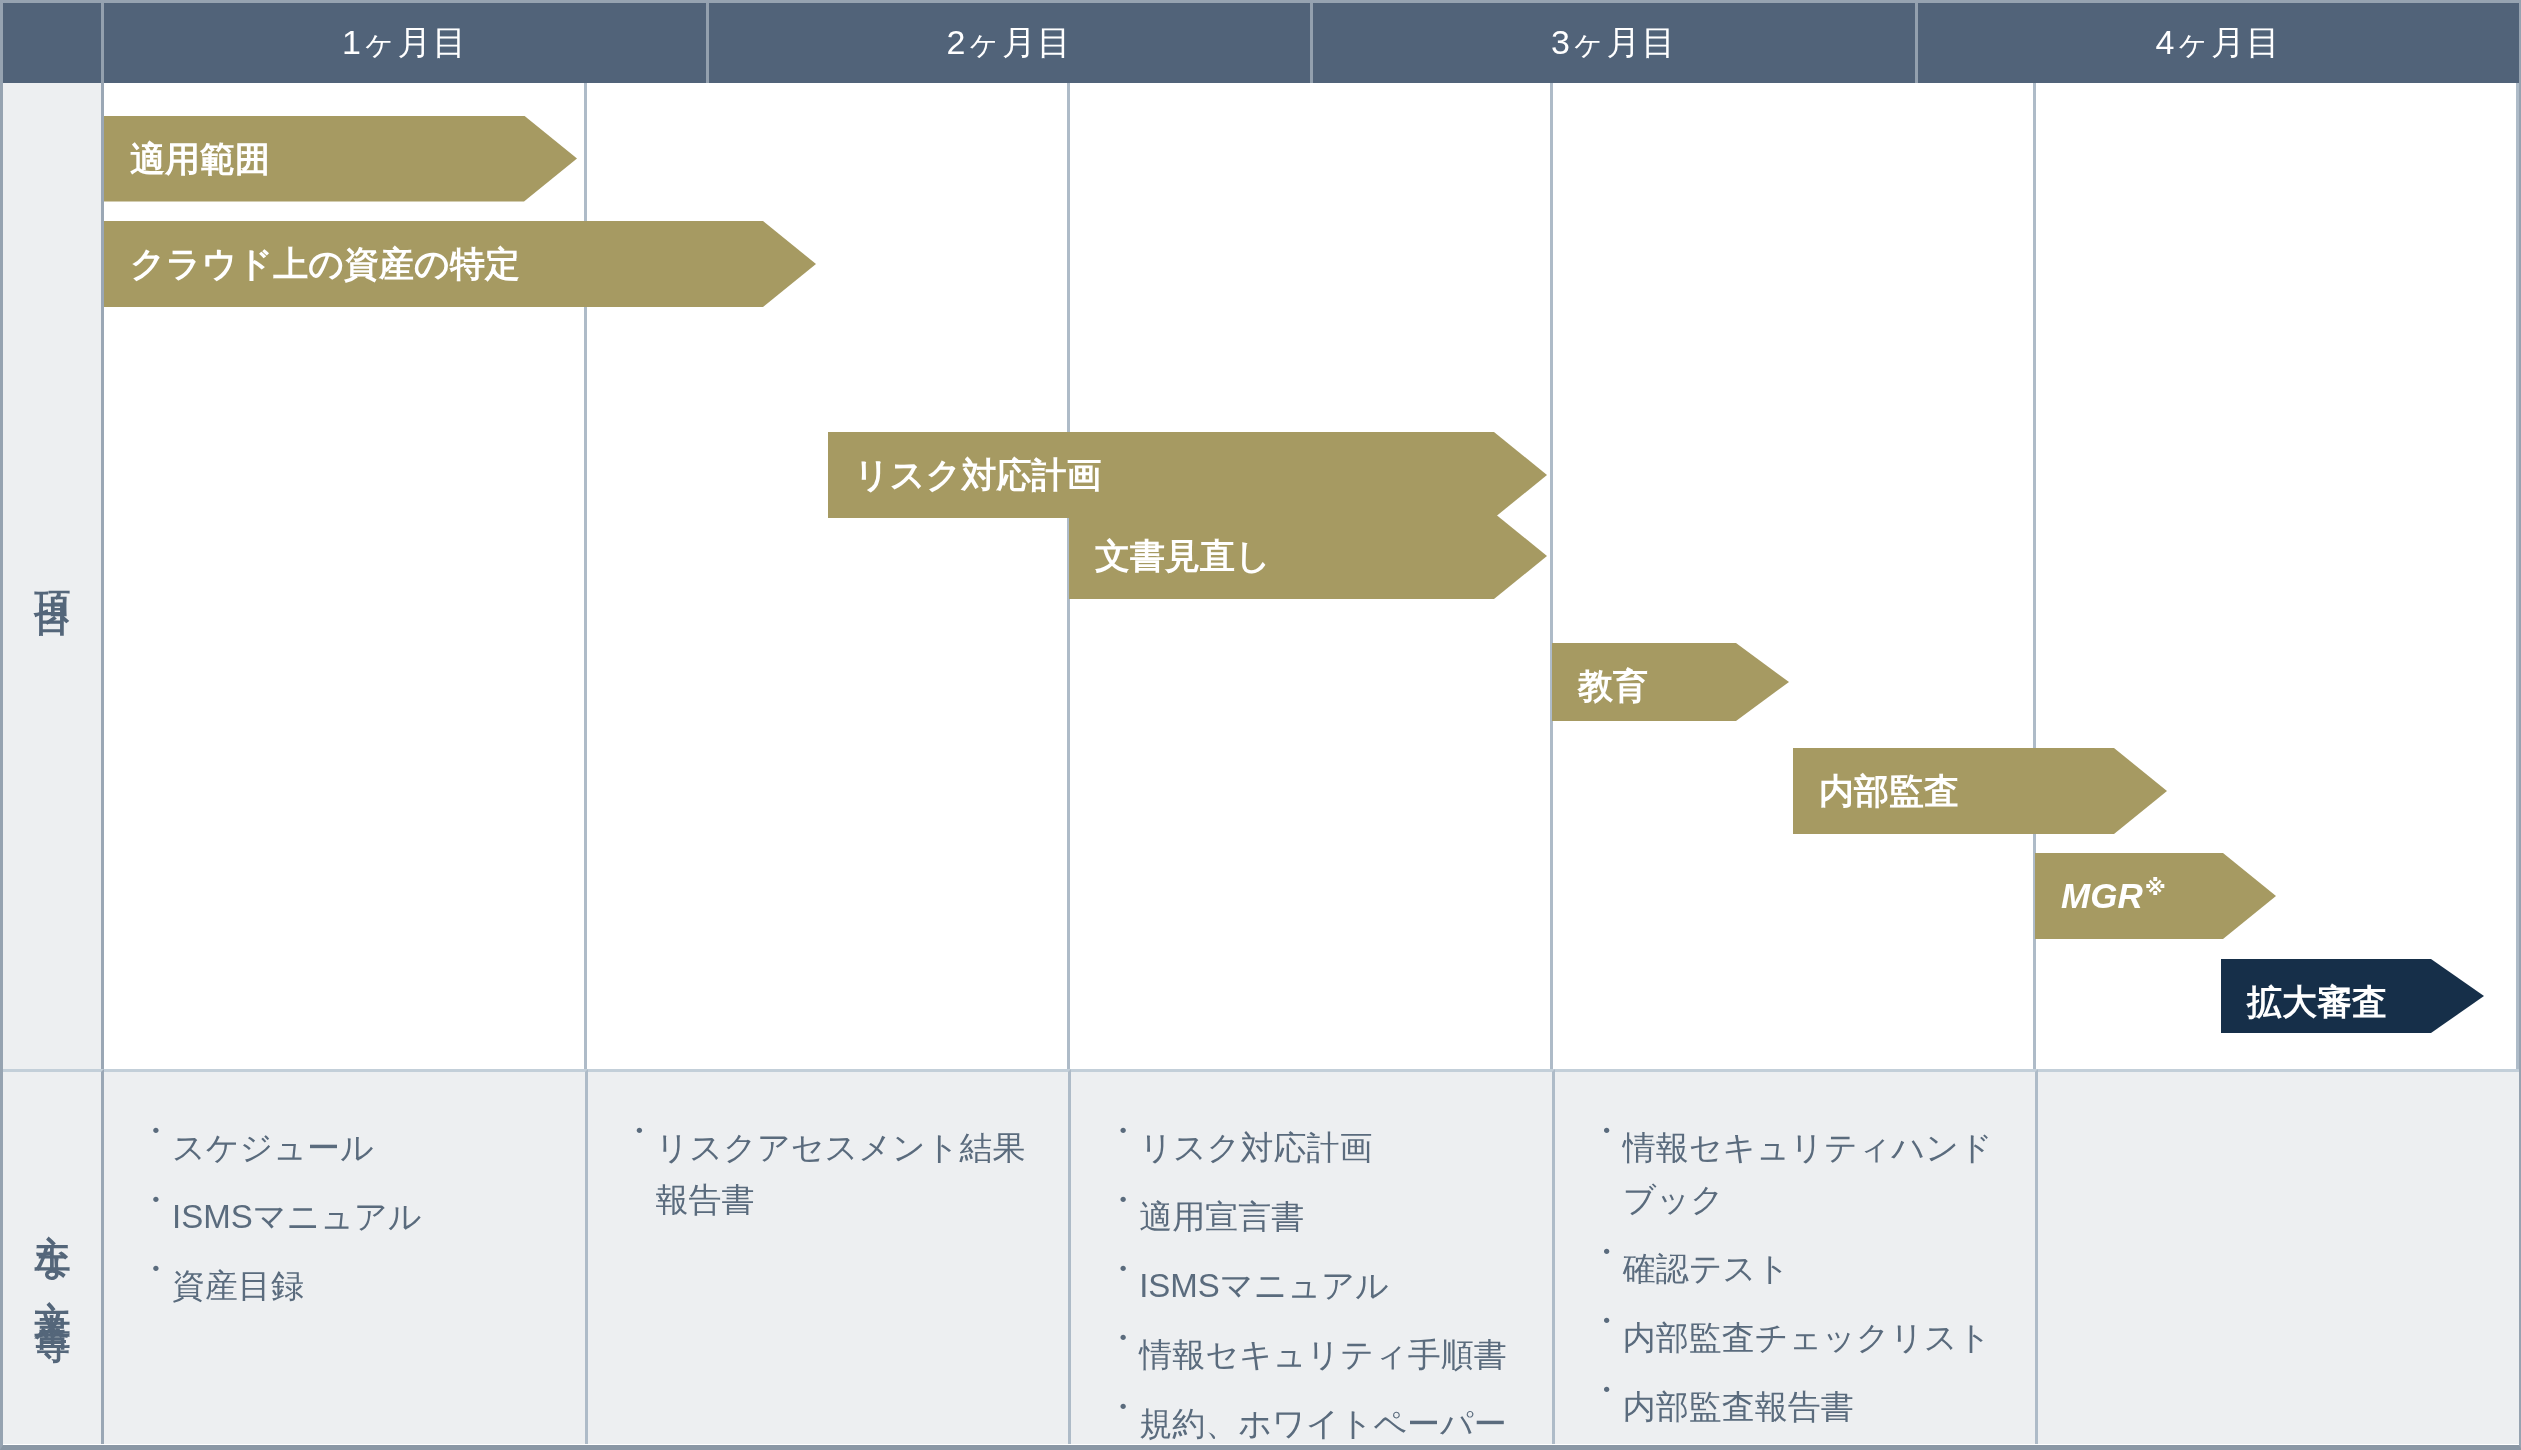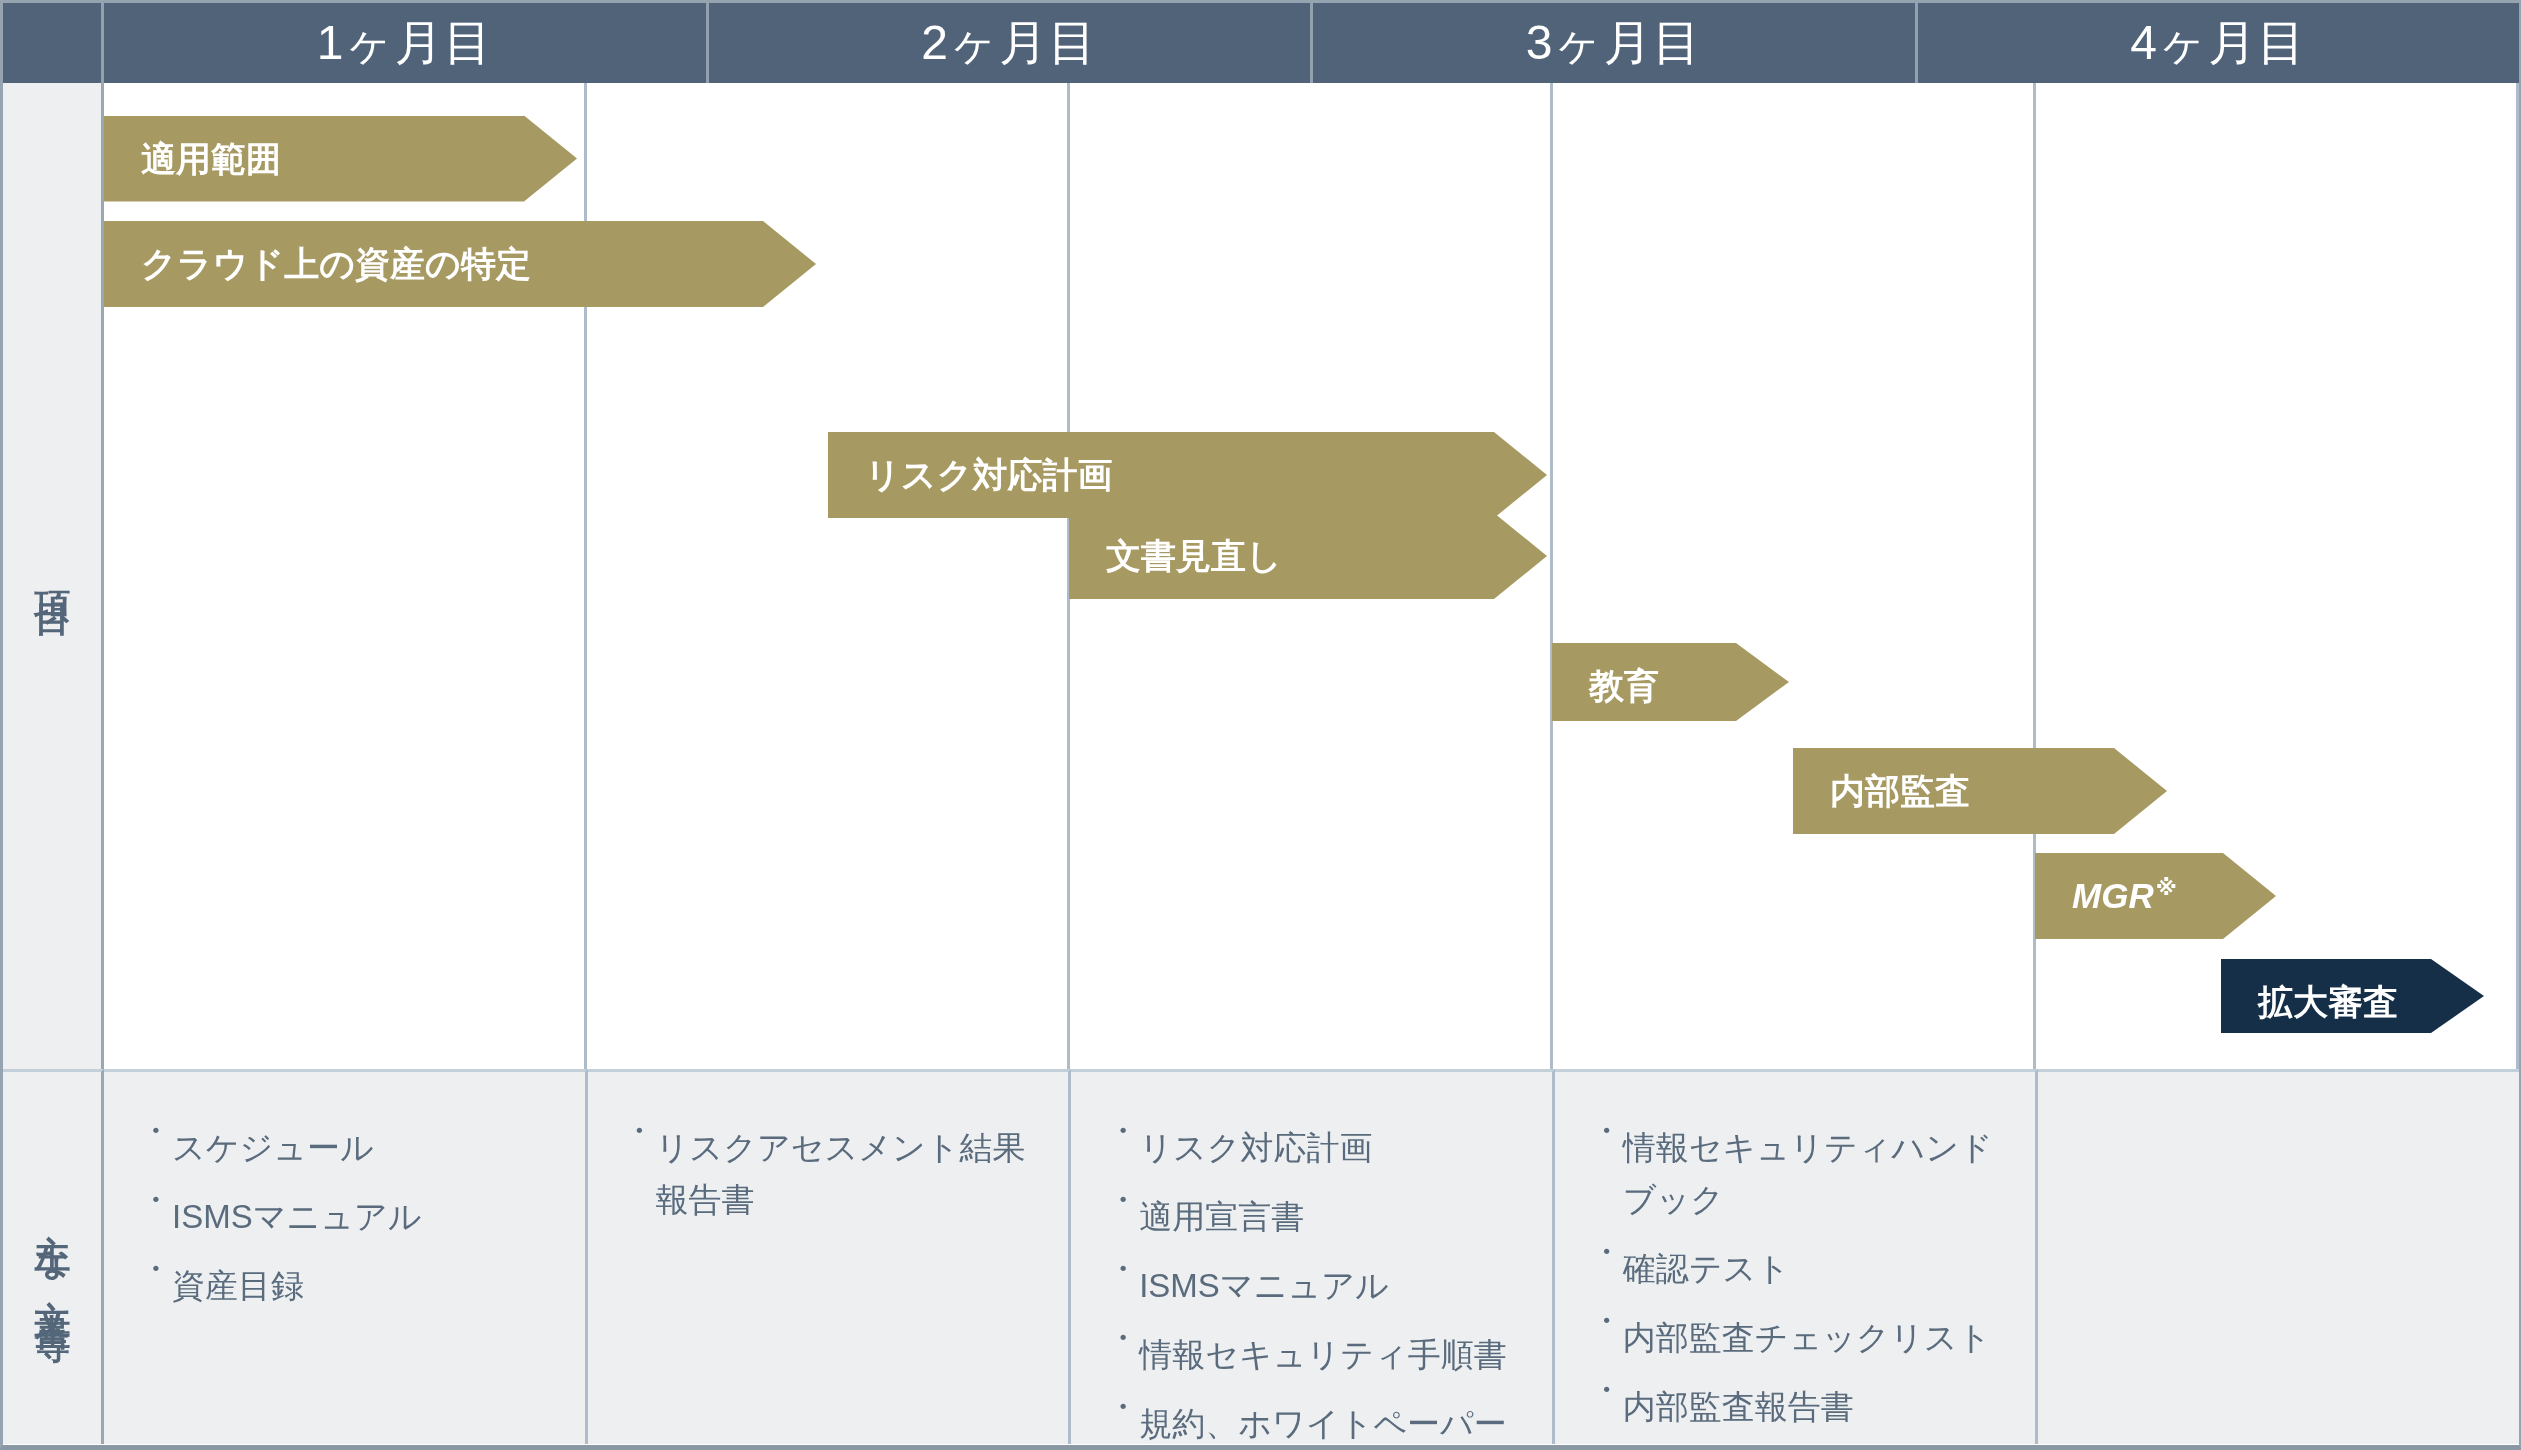--- a/index.html
+++ b/index.html
@@ -30,21 +30,21 @@
   }
   .hcell{
     flex:1;
     background:var(--header_bg);
     display:flex; align-items:center; justify-content:center;
     border-right:3.9px solid var(--divider_header);
   }
   .hcell:last-child{ border-right:none; }
   .hcell span{
     color:var(--header_text);
-    font-size:48px;
+    font-size:34px;
     letter-spacing:1px;
   }
 
   .side{
     width:101px; flex:none;
     background:var(--panel_bg);
     border-right:3.9px solid var(--divider_side);
     display:flex; align-items:center; justify-content:center;
   }
   .side.docs{ border-top:3px solid var(--divider_h); }
@@ -61,21 +61,21 @@
     background:#ffffff;
   }
   .mcol{ flex:1; border-right:3px solid var(--divider_col); }
   .mcol:last-child{ border-right:none; }
 
   .bars{ position:absolute; inset:0; }
   .bar{
     position:absolute;
     height:86px;
     line-height:86px;
-    padding-left:37px;
+    padding-left:26px;
     color:var(--bar_text);
     font-size:35px; font-weight:700;
     white-space:nowrap;
     clip-path:polygon(0 0, calc(100% - 53px) 0, 100% 50%, calc(100% - 53px) 100%, 0 100%);
   }
   .bar sup{
     font-size:21.7px;
     vertical-align:super;
     line-height:0;
     margin-left:2px;

